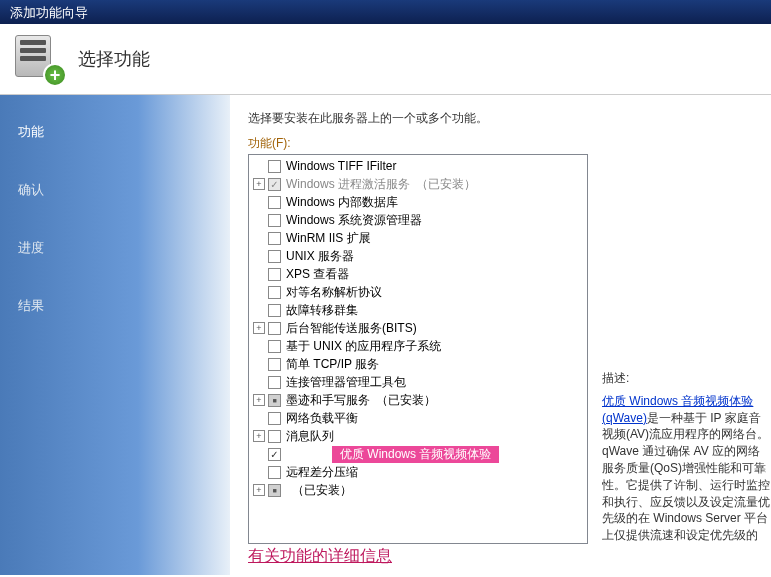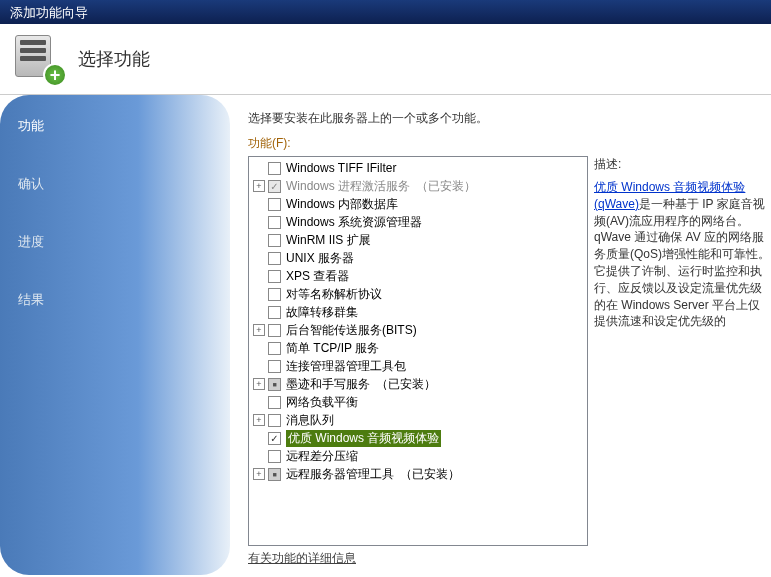--- a/index.html
+++ b/index.html
@@ -6,46 +6,46 @@
 body { font-family: "Microsoft YaHei", SimSun, sans-serif; font-size: 12px; background: #fff; width: 771px; height: 577px; overflow: hidden; }
 .titlebar { background: linear-gradient(#1a3a7a, #0d2050); color: #fff; padding: 4px 10px; font-size: 13px; height: 24px; }
 .header { display: flex; align-items: center; padding: 10px 15px; height: 70px; }
 .header-icon { width: 48px; height: 48px; position: relative; margin-right: 15px; }
 .server-icon { width: 36px; height: 42px; background: linear-gradient(#e8e8e8, #b8b8b8); border: 1px solid #888; border-radius: 3px; position: absolute; }
 .server-slot { position: absolute; left: 4px; right: 4px; height: 5px; background: #555; border-radius: 1px; }
 .plus-badge { position: absolute; right: -4px; bottom: -4px; width: 24px; height: 24px; background: radial-gradient(circle, #6dc24a, #3a8a1f); border-radius: 50%; border: 2px solid #fff; display: flex; align-items: center; justify-content: center; color: #fff; font-size: 18px; font-weight: bold; }
 .header-title { font-size: 18px; color: #333; }
 .divider { height: 1px; background: #ccc; margin: 0; }
 .content { display: flex; height: 480px; }
-.sidebar { width: 230px; background: linear-gradient(90deg, #4a7ab8, #6a9ad8 60%, #e8f0f8); padding-top: 18px; border-radius: 29px; }
+.sidebar { width: 230px; background: linear-gradient(90deg, #4a7ab8, #6a9ad8 60%, #e8f0f8); padding-top: 24px; }
 .sidebar-item { padding: 4px 18px; color: #fff; font-size: 13px; cursor: pointer; }
 .sidebar-item.active { color: #fff; font-weight: normal; }
 .sidebar-item:not(.active) { color: #e0e8f0; margin-top: 32px; }
 .main { flex: 1; padding: 15px 0 8px 18px; display: flex; flex-direction: column; }
 .instruction { font-size: 12px; color: #333; margin-bottom: 8px; }
 .feature-label { font-size: 12px; color: #a16207; margin-bottom: 4px; }
-.feature-area { display: flex; gap: 6px; flex: 1; min-height: 0; }
+.feature-area { display: flex; gap: 14px; flex: 1; min-height: 0; align-items: flex-end; }
 .tree-container { width: 340px; border: 1px solid #828790; background: #fff; overflow-y: auto; padding: 2px 0; height: 390px; }
 .tree-row { display: flex; align-items: center; padding: 1px 4px; height: 18px; white-space: nowrap; }
 .expander { width: 12px; height: 12px; display: inline-flex; align-items: center; justify-content: center; border: 1px solid #888; font-size: 9px; line-height: 1; margin-right: 3px; color: #555; cursor: pointer; background: #fff; }
 .expander.empty { border: none; background: none; }
 .checkbox { width: 13px; height: 13px; border: 1px solid #888; background: #fff; display: inline-flex; align-items: center; justify-content: center; margin-right: 5px; cursor: pointer; font-size: 10px; color: #333; }
 .checkbox.checked::before { content: "✓"; }
 .checkbox.disabled { background: #e8e8e8; color: #888; }
 .checkbox.disabled.checked::before { content: "✓"; color: #888; }
 .checkbox.indeterminate { background: #d0d0d0; }
 .checkbox.indeterminate::before { content: "■"; font-size: 7px; color: #555; }
 .tree-label { font-size: 12px; color: #000; }
 .tree-label.disabled { color: #888; }
-.tree-label.selected { background: #4d7c0f; color: #fff; padding: 0 2px; }
+.tree-label.selected { background: #ec4899; color: #fff; padding: 0 8px; margin-left: 46px; }
 .desc-panel { flex: 1; min-width: 0; overflow: hidden; }
 .desc-title { font-size: 12px; color: #333; margin-bottom: 6px; }
 .desc-text { font-size: 12px; color: #333; line-height: 1.4; }
 .desc-link { color: #0033cc; text-decoration: underline; }
-.footer-link { color: #404040; text-decoration: underline; font-size: 12px; margin-top: 20px; cursor: pointer; }
+.footer-link { color: #be185d; text-decoration: underline; font-size: 16px; margin-top: 2px; cursor: pointer; }
 </style>
 </head>
 <body>
 
 <div class="titlebar">
   <span>添加功能向导</span>
 </div>
 
 <div class="header">
   <div class="header-icon">
@@ -121,20 +121,25 @@
             <span class="tree-label">故障转移群集</span>
           </div>
           <div class="tree-row">
             <span class="expander">+</span>
             <span class="checkbox"></span>
             <span class="tree-label">后台智能传送服务(BITS)</span>
           </div>
           <div class="tree-row">
             <span class="expander empty"></span>
             <span class="checkbox"></span>
+            <span class="tree-label">基于 UNIX 的应用程序子系统</span>
+          </div>
+          <div class="tree-row">
+            <span class="expander empty"></span>
+            <span class="checkbox"></span>
             <span class="tree-label">简单 TCP/IP 服务</span>
           </div>
           <div class="tree-row">
             <span class="expander empty"></span>
             <span class="checkbox"></span>
             <span class="tree-label">连接管理器管理工具包</span>
           </div>
           <div class="tree-row">
             <span class="expander">+</span>
             <span class="checkbox indeterminate"></span>
@@ -157,21 +162,20 @@
             <span class="tree-label selected">优质 Windows 音频视频体验</span>
           </div>
           <div class="tree-row">
             <span class="expander empty"></span>
             <span class="checkbox"></span>
             <span class="tree-label">远程差分压缩</span>
           </div>
           <div class="tree-row">
             <span class="expander">+</span>
             <span class="checkbox indeterminate"></span>
-            <span class="tree-label">远程服务器管理工具</span>
             <span class="tree-label" style="margin-left: 6px;">（已安装）</span>
           </div>
         </div>
 
       <div class="desc-panel">
         <div class="desc-title">描述:</div>
         <div class="desc-text">
           <span class="desc-link">优质 Windows 音频视频体验(qWave)</span><span>是一种基于 IP 家庭音视频(AV)流应用程序的网络台。qWave 通过确保 AV 应的网络服务质量(QoS)增强性能和可靠性。它提供了许制、运行时监控和执行、应反馈以及设定流量优先级的在 Windows Server 平台上仅提供流速和设定优先级的</span>
         </div>
       </div>

